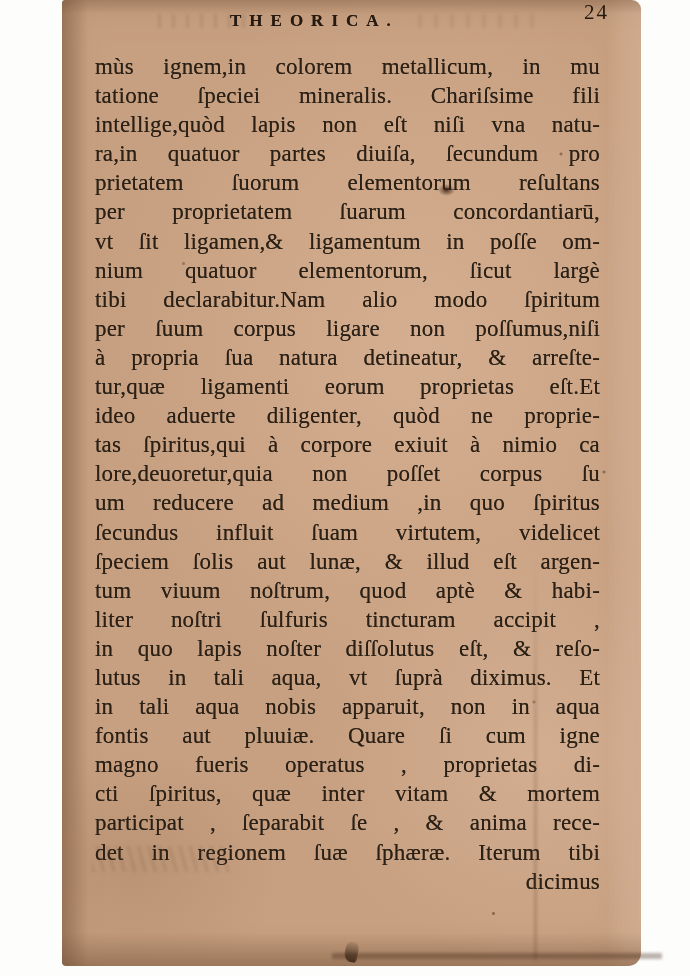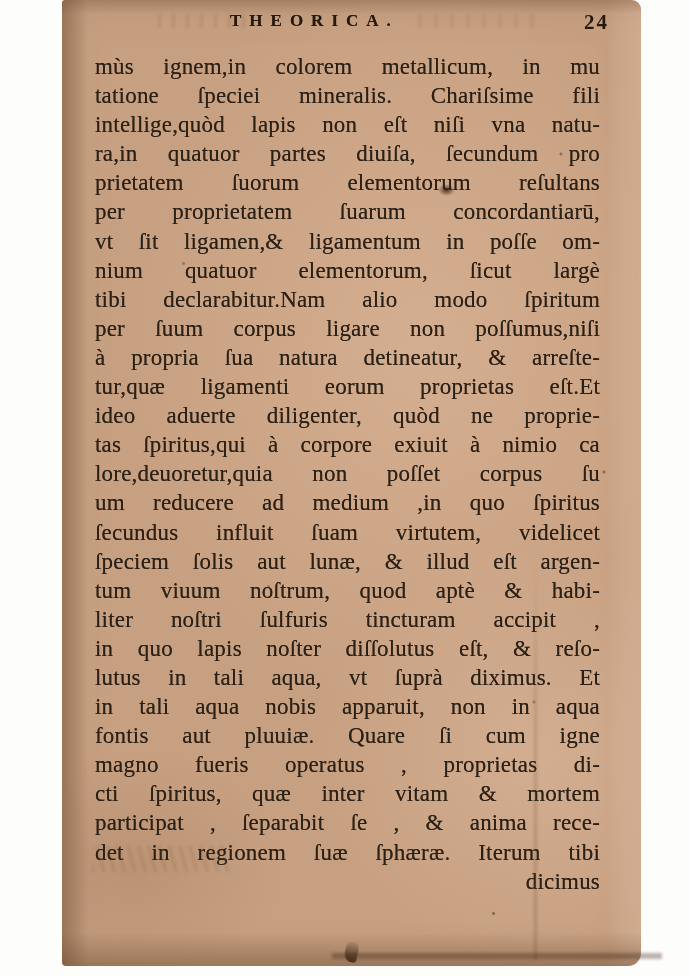--- a/index.html
+++ b/index.html
@@ -54,22 +54,22 @@
 
   .header{ position:relative; height:40px; }
   .running-title{
     position:absolute; left:168px; top:11px;
     font-size:17px; font-weight:bold;
     letter-spacing:8px;
     color:#26190f;
     text-shadow:0 0 .5px rgba(38,25,15,.7);
   }
   .page-number{
-    position:absolute; right:32px; top:10px;
-    font-size:21px; font-weight:bold;
+    position:absolute; right:32px; top:0;
+    font-size:21px; font-weight:normal;
     color:#26190f;
     letter-spacing:2px;
   }
 
   
   .ghost{ position:absolute; pointer-events:none; opacity:.45; filter:blur(1.6px); }
   .ghost-header-left{
     left:96px; top:14px; width:96px; height:14px;
     background:repeating-linear-gradient(90deg, rgba(125,90,62,.45) 0 3px, rgba(125,90,62,0) 3px 14px);
   }

